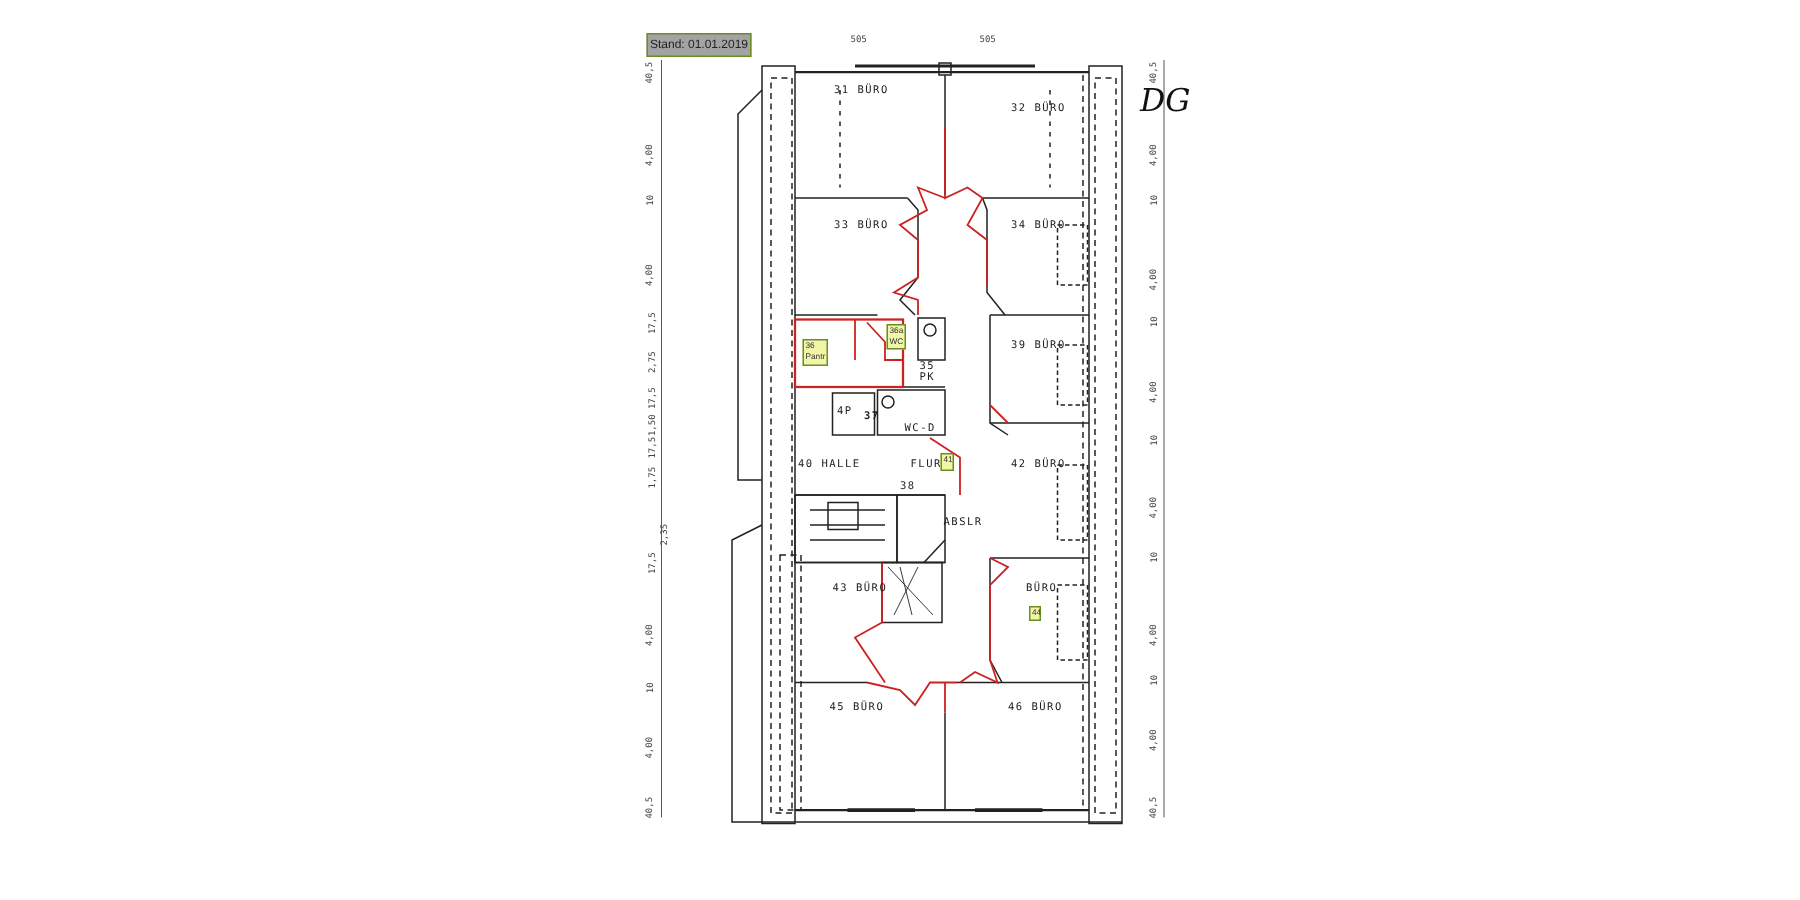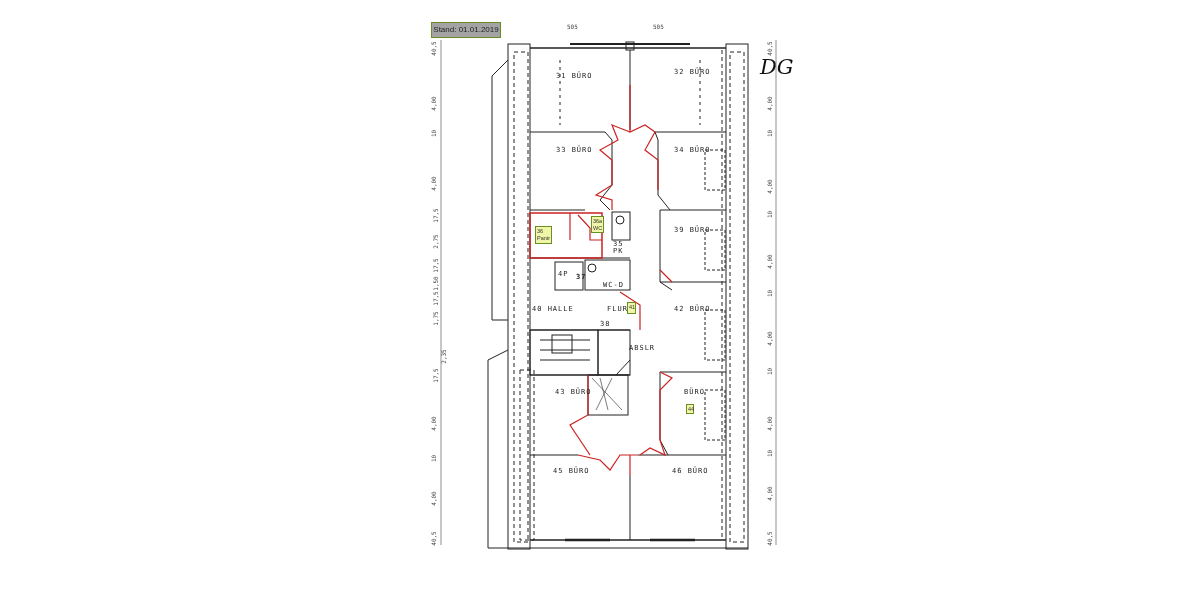--- a/index.html
+++ b/index.html
@@ -105,21 +105,21 @@
       <line x1="776" y1="40" x2="776" y2="545"></line>
     </g>
   </svg>
 
   <div class="stand-badge">Stand: 01.01.2019</div>
   <div class="floor-label">DG</div>
 
   <div class="dim-top" style="left:567px; top:23px;">505</div>
   <div class="dim-top" style="left:653px; top:23px;">505</div>
 
-  <div class="room-label" style="left:556px; top:72px;">31 BÜRO</div>
+  <div class="room-label" style="left:556px; top:56px;">31 BÜRO</div>
   <div class="room-label" style="left:674px; top:68px;">32 BÜRO</div>
   <div class="room-label" style="left:556px; top:146px;">33 BÜRO</div>
   <div class="room-label" style="left:674px; top:146px;">34 BÜRO</div>
   <div class="room-label" style="left:613px; top:240px;">35</div>
   <div class="room-label" style="left:613px; top:247px;">PK</div>
   <div class="room-label" style="left:674px; top:226px;">39 BÜRO</div>
   <div class="room-label" style="left:558px; top:270px;">4P</div>
   <div class="room-label" style="left:576px; top:273px;font-weight:bold;">37</div>
   <div class="room-label" style="left:603px; top:281px;">WC-D</div>
   <div class="room-label" style="left:532px; top:305px;">40 HALLE</div>

